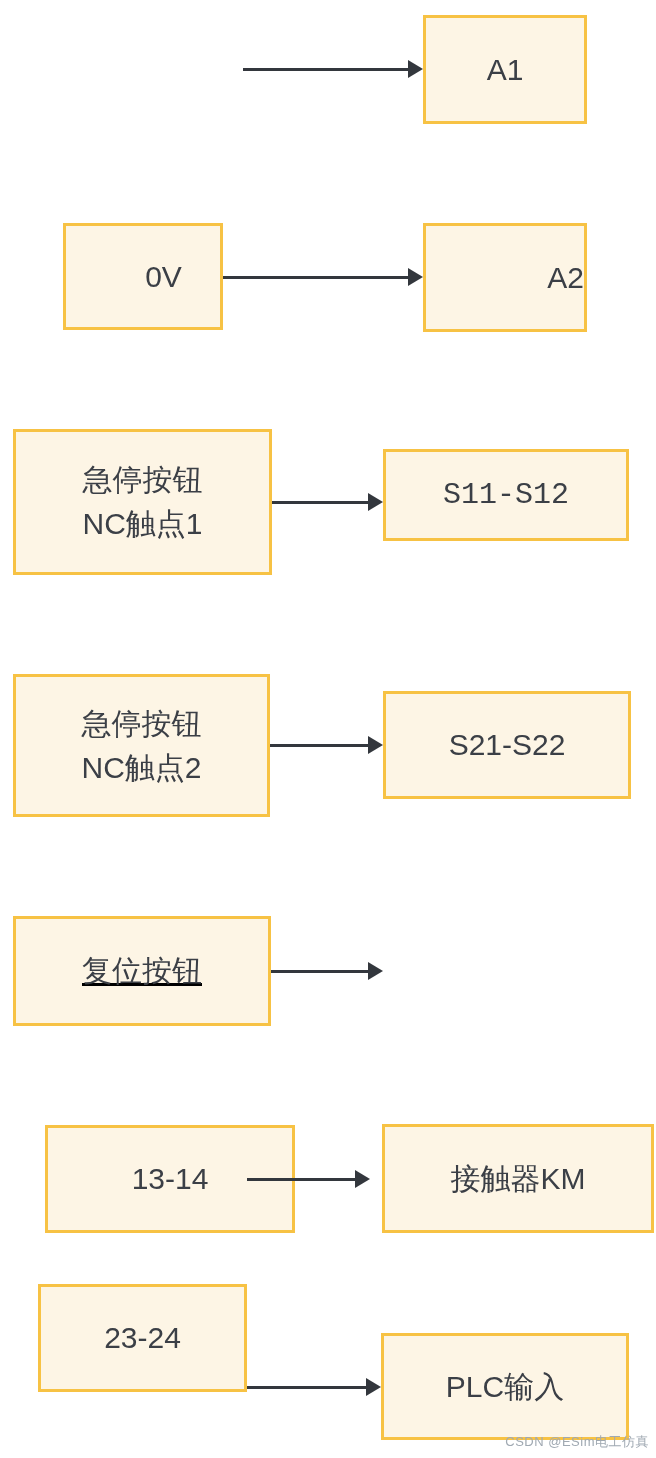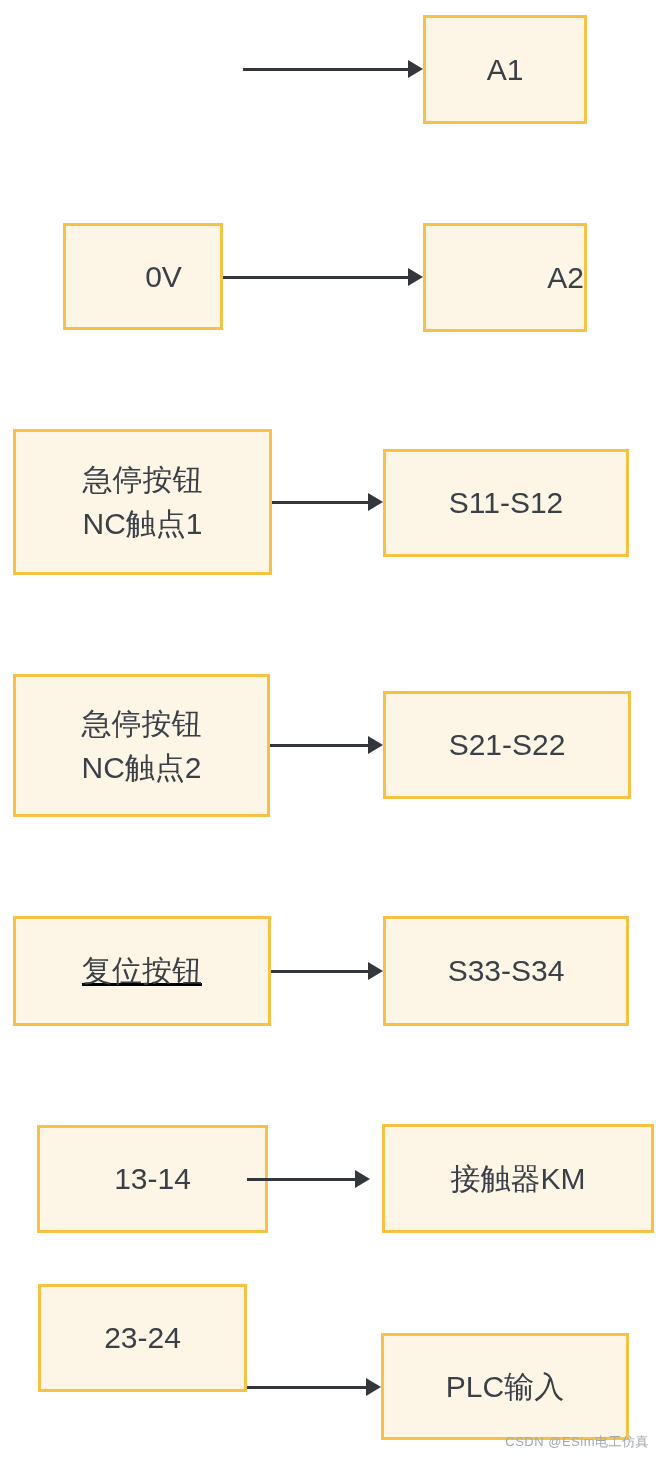--- a/index.html
+++ b/index.html
@@ -78,21 +78,21 @@
   </div>
 
   <div class="node" style="left:13px;top:429px;width:259px;height:146px;">
     <div class="label">急停按钮
 NC触点1</div>
   </div>
   <div class="arrow" style="left:272px;top:493px;width:111px;">
     <div class="shaft"></div>
     <div class="head"></div>
   </div>
-  <div class="node" style="left:383px;top:449px;width:246px;height:108px;">
+  <div class="node" style="left:383px;top:449px;width:246px;height:92px;font-family:Liberation Mono, monospace;">
     <div class="label">S11-S12</div>
   </div>
 
   <div class="node" style="left:13px;top:674px;width:257px;height:143px;">
     <div class="label">急停按钮
 NC触点2</div>
   </div>
   <div class="arrow" style="left:270px;top:736px;width:113px;">
     <div class="shaft"></div>
     <div class="head"></div>
@@ -101,25 +101,22 @@
     <div class="label">S21-S22</div>
   </div>
 
   <div class="node" style="left:13px;top:916px;width:258px;height:110px;text-decoration:underline;">
     <div class="label">复位按钮</div>
   </div>
   <div class="arrow" style="left:271px;top:962px;width:112px;">
     <div class="shaft"></div>
     <div class="head"></div>
   </div>
-  <div class="node" style="left:383px;top:916px;width:246px;height:110px;">
-    <div class="label">S33-S34</div>
-  </div>
 
-  <div class="node" style="left:37px;top:1125px;width:231px;height:108px;">
+  <div class="node" style="left:45px;top:1125px;width:250px;height:108px;">
     <div class="label">13-14</div>
   </div>
   <div class="arrow" style="left:247px;top:1170px;width:123px;">
     <div class="shaft"></div>
     <div class="head"></div>
   </div>
   <div class="node" style="left:382px;top:1124px;width:272px;height:109px;">
     <div class="label">接触器KM</div>
   </div>
 

